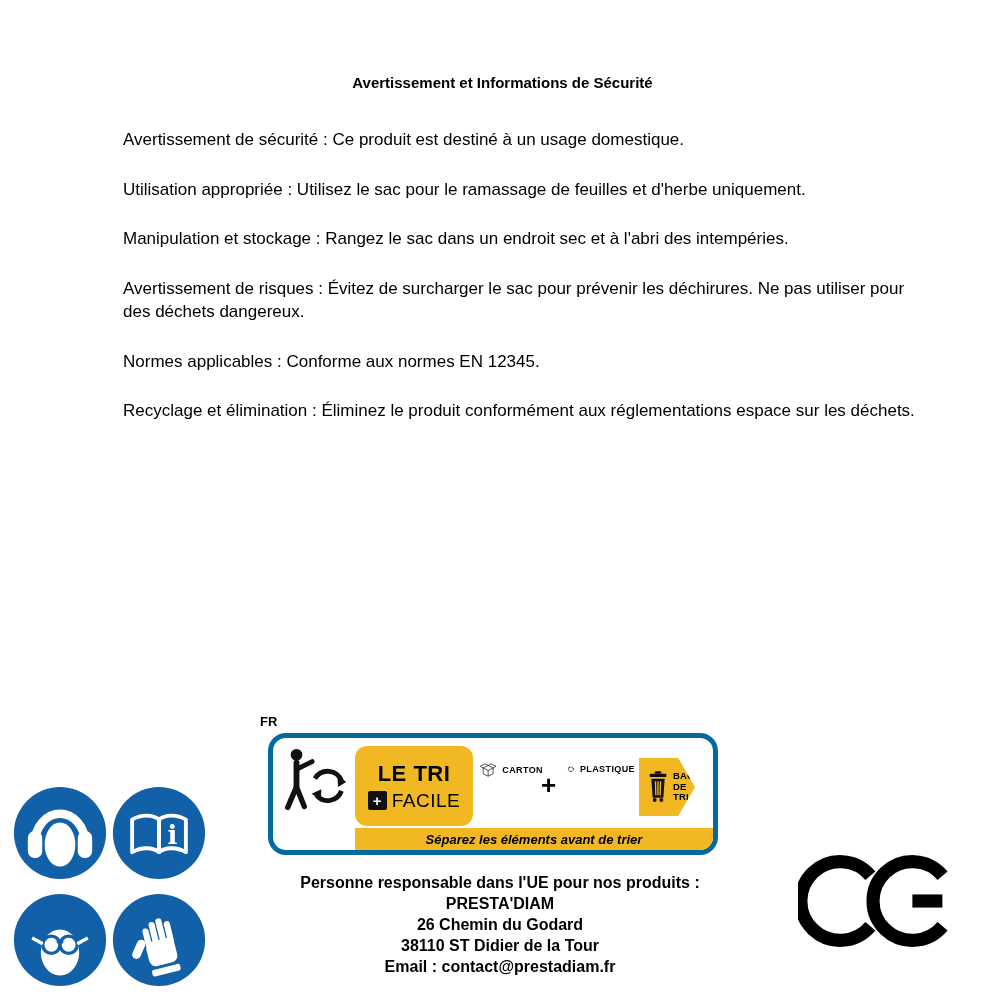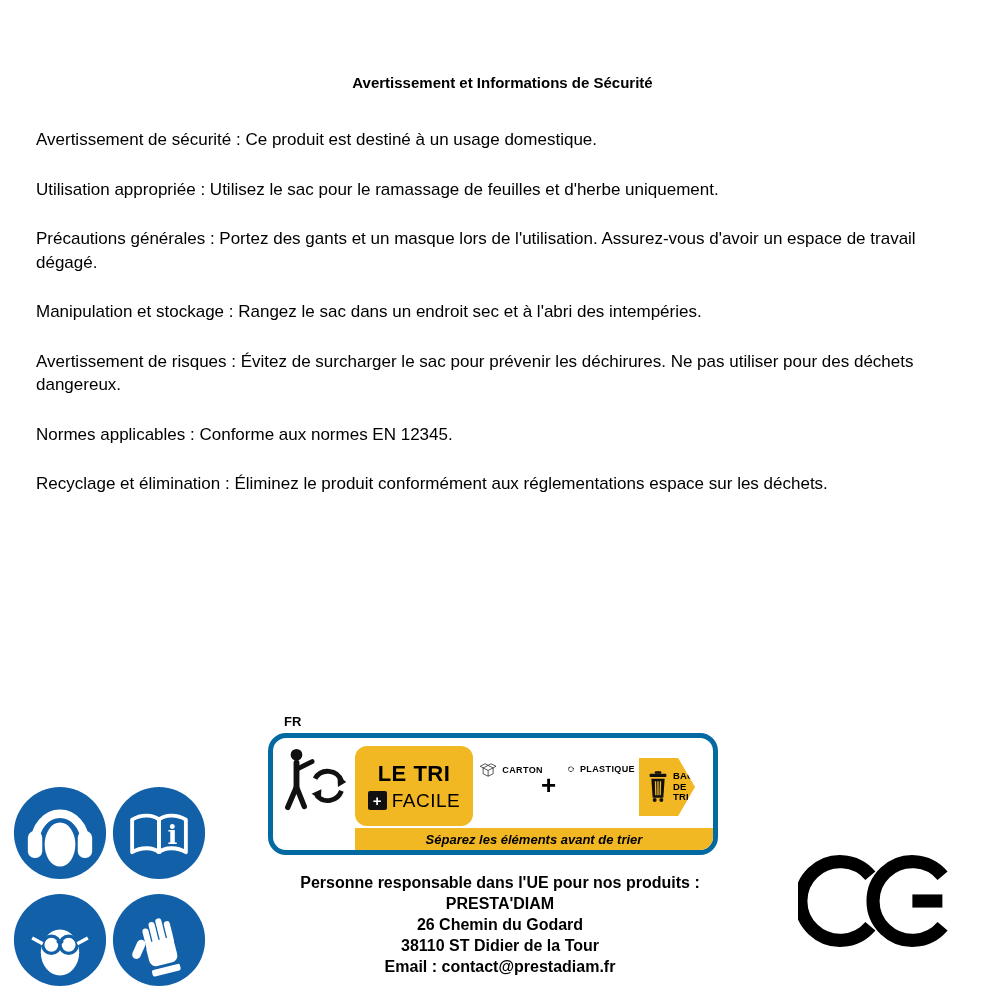--- a/index.html
+++ b/index.html
@@ -19,42 +19,43 @@
   }
   .title{
     padding-top:30px;
     text-align:center;
     font-size:15px;
     font-weight:bold;
     margin-top:44px;
   }
   .content{
     margin-top:37px;
-    padding:0 75px 0 36px;
+    padding:0 75px 0 83px;
+    margin-left:40px;
   }
   .content p{
     font-size:17px;
     line-height:23.5px;
     margin-bottom:26px;
   }
   
   .icon-grid{
     position:absolute;left:12px;top:785px;
     display:grid;
     grid-template-columns:96px 96px;
     column-gap:3px;row-gap:11px;
   }
   .mcirc{width:96px;height:96px;}
   .mcirc svg{width:96px;height:96px;display:block;}
   .mcirc .bg{fill:var(--mandatory-blue);}
   .mcirc .rim{stroke:var(--mandatory-blue);stroke-width:3.5;}
   .mcirc .blue-line{stroke:var(--mandatory-blue);stroke-width:3;fill:none;}
   
   .fr-label{
-    position:absolute;left:284px;top:714px;
+    position:absolute;left:260px;top:714px;
     font-size:13px;font-weight:bold;
   }
   .tri-box{
     position:absolute;left:268px;top:733px;
     width:450px;height:122px;
     background:#fff;
     border:5px solid #0369a1;
     border-radius:18px;
     overflow:hidden;
   }
@@ -113,21 +114,20 @@
 </head>
 <body>
 
 <div class="page">
 
   <h1 class="title">Avertissement et Informations de Sécurité</h1>
 
   <div class="content">
     <p>Avertissement de sécurité : Ce produit est destiné à un usage domestique.</p>
     <p>Utilisation appropriée : Utilisez le sac pour le ramassage de feuilles et d'herbe uniquement.</p>
-    <p>Précautions générales : Portez des gants et un masque lors de l'utilisation. Assurez-vous d'avoir un espace de travail dégagé.</p>
     <p>Manipulation et stockage : Rangez le sac dans un endroit sec et à l'abri des intempéries.</p>
     <p>Avertissement de risques : Évitez de surcharger le sac pour prévenir les déchirures. Ne pas utiliser pour des déchets dangereux.</p>
     <p>Normes applicables : Conforme aux normes EN 12345.</p>
     <p>Recyclage et élimination : Éliminez le produit conformément aux réglementations espace sur les déchets.</p>
   </div>
 
   <div class="icon-grid">
     <div class="mcirc">
       <svg viewBox="0 0 100 100">
         <circle class="bg" cx="50" cy="50" r="48"></circle>

